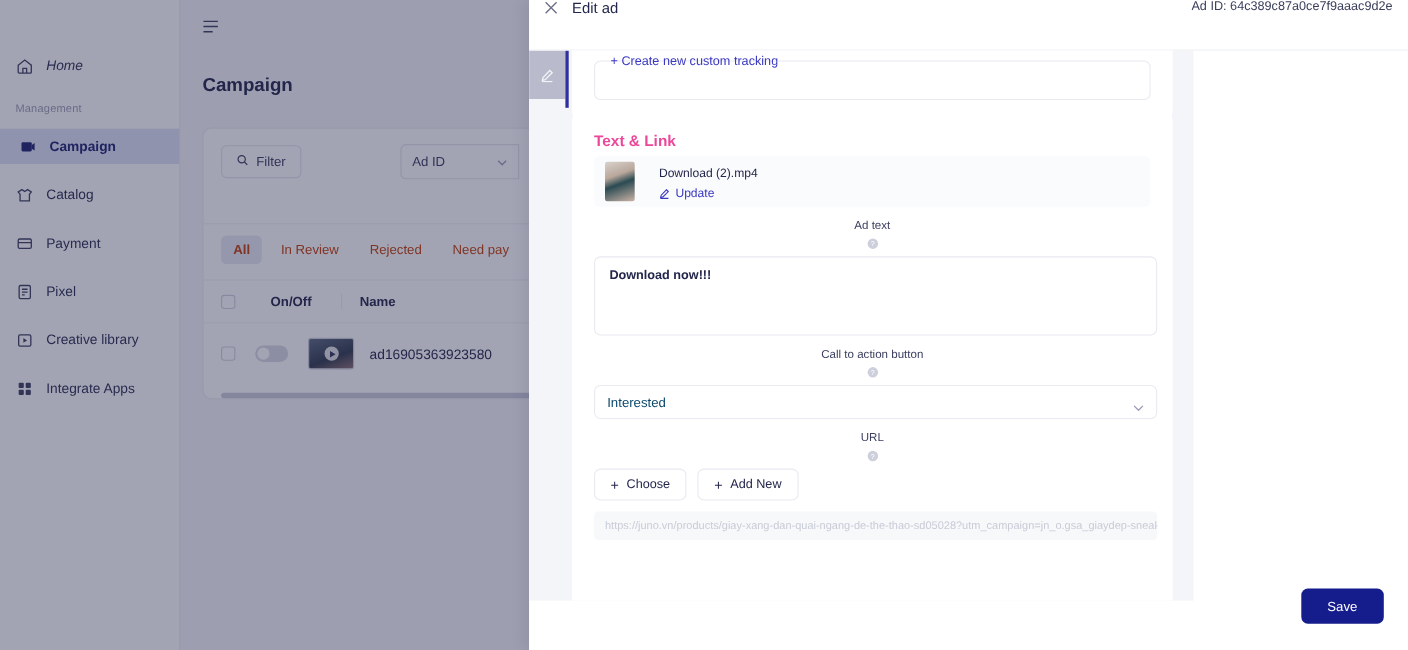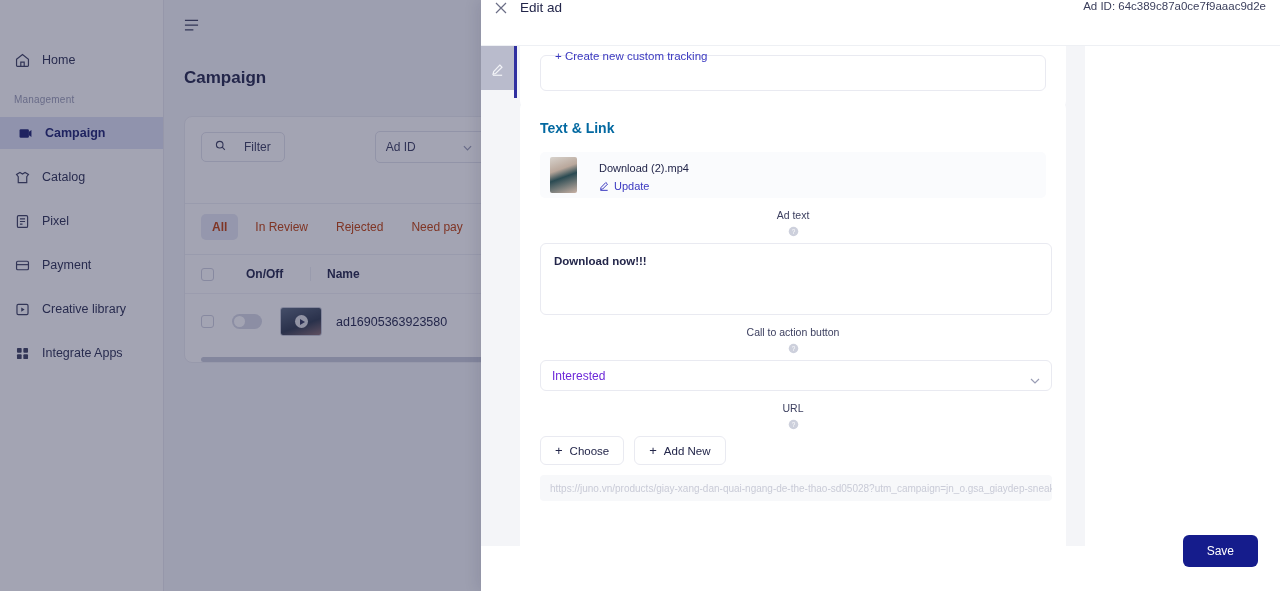--- a/index.html
+++ b/index.html
@@ -17,21 +17,21 @@
   .sidebar {
     width: 164px; height: 591px; background: #ffffff;
     border-right: 1px solid #e8e9ef; padding-top: 44px;
     flex-shrink: 0;
   }
   .side-item {
     display: flex; align-items: center; gap: 11px;
     height: 32px; margin: 0 0 12px 0; padding-left: 14px;
     font-size: 12.5px; color: #2b2f52; cursor: pointer;
   }
-  .side-item.home { margin-bottom: 18px; }
+  .side-item.home { margin-bottom: 18px; font-style: italic; }
   .side-item.active {
     background: #dfe2f5; color: #1c2270; font-weight: 600;
     border-left: 3px solid transparent;
   }
   .side-section {
     font-size: 10px; color: #9a9db5; padding-left: 14px;
     margin-bottom: 12px; letter-spacing: .2px;
   }
   .side-ico { width: 17px; height: 17px; flex-shrink: 0; display:block; }
 
@@ -39,21 +39,21 @@
   .topbar { height: 46px; display: flex; align-items: center; padding-left: 20px; }
   .burger { width: 15px; height: 12px; display:block; }
   .page-title { font-size: 17px; font-weight: 700; color: #23264a; padding: 22px 0 0 20px; }
 
   .panel {
     margin: 28px 0 0 20px; background: #fff; border-radius: 8px;
     border: 1px solid #ebecf2; width: 1076px;
   }
   .panel-row1 { display: flex; align-items: center; padding: 14px 16px; gap: 14px; }
   .filter-btn {
-    display: flex; align-items: center; gap: 18px;
+    display: flex; align-items: center; gap: 7px;
     border: 1px solid #e2e3ec; border-radius: 5px;
     padding: 7px 13px; font-size: 12px; color: #3a3d60; background:#fff;
   }
   .sel-box {
     width: 108px; display:flex; align-items:center; justify-content:space-between;
     border: 1px solid #e2e3ec; border-radius: 5px 0 0 5px;
     padding: 8px 10px; font-size: 12px; color: #3a3d60; margin-left: 76px;
   }
   .txt-box {
     flex:1; border: 1px solid #e2e3ec; border-left: none; border-radius: 0 5px 5px 0;
@@ -107,42 +107,42 @@
   .pencil { width:13px; height:13px; display:block; }
 
   .card { position:absolute; background:#fff; border-radius:9px; left:39px; width:546px; }
   .card-top { top:-46px; height:110px; }
   .card-top .stub { position:absolute; left:20px; top:55px; width:506px; height:36px;
                     border:1px solid #e9eaf1; border-radius:6px; }
   .stub-txt { position:absolute; left:14px; top:-6px; font-size:11.5px; color:#3a38c0;
               white-space:nowrap; overflow:hidden; }
 
   .card-main { top:54px; height:500px; padding:20px; }
-  .sec-title { font-size:14px; font-weight:700; color:#0369a1; margin-bottom:16px; }
+  .sec-title { font-size:14px; font-weight:700; color:#ec4899; margin-bottom:6px; }
 
   .file-row { display:flex; align-items:center; gap:22px; background:#fafbfd;
               border-radius:5px; padding:6px 10px; height:46px; }
   .file-thumb { width:27px; height:36px; border-radius:2px; flex-shrink:0;
                 background:linear-gradient(160deg,#d8d3cd 0%,#b9a79b 35%,#2a4a52 55%,#cbb3a6 100%); }
   .file-name { font-size:11px; color:#23264a; }
   .file-upd { display:flex; align-items:center; gap:5px; font-size:11px; color:#3a38c0; margin-top:4px; }
   .pen-sm { width:10px; height:10px; display:block; }
 
   .warn-box { margin-top:16px; border:2px solid #f01f1f; width:140px; padding:11px 10px 12px 12px; }
   .warn-txt { font-size:11.5px; color:#f05a5a; white-space:nowrap; }
 
   .fld-label { display:flex; align-items:center; gap:5px; font-size:10.5px;
                color:#3d4060; margin:11px 0 6px;flex-direction:column; }
   .q-ico { width:11px; height:11px; display:block; }
   .ta { width:512px; height:72px; border:1px solid #e9eaf1; border-radius:6px;
         padding:11px 13px; font-size:11.5px; font-weight:700; color:#23264a; background:#fff; }
   .sel {
     width:512px; height:31px; border:1px solid #e9eaf1; border-radius:6px;
     display:flex; align-items:center; justify-content:space-between;
-    padding:0 11px; font-size:12px; color:#6d28d9; background:#fff;
+    padding:0 11px; font-size:12px; color:#0c4a6e; background:#fff;
   }
   .chev { width:10px; height:6px; display:block; }
   .btn-row { display:flex; gap:10px; margin-top:2px; }
   .sm-btn { display:flex; align-items:center; gap:7px; border:1px solid #e9eaf1;
             border-radius:6px; padding:7px 14px; font-size:11.5px; color:#23264a; background:#fff; }
   .plus { font-size:13px; line-height:1; color:#23264a; }
   .url-box { margin-top:10px; width:512px; height:26px; background:#f7f8fa;
              border-radius:4px; display:flex; align-items:center; padding:0 10px;
              font-size:10px; color:#c9cbd7; overflow:hidden; white-space:nowrap; }
 
@@ -184,35 +184,35 @@
           <svg viewBox="0 0 20 20" fill="none" stroke="#3d4060" stroke-width="1.4">
             <path d="M7 4l3 2 3-2 4 2.5-2 2.5v7H5v-7L3 6.5z"></path>
           </svg>
         </span>
         <span>Catalog</span>
       </div>
 
       <div class="side-item">
         <span class="side-ico">
           <svg viewBox="0 0 20 20" fill="none" stroke="#3d4060" stroke-width="1.4">
+            <rect x="3" y="5" width="14" height="10" rx="1.5"></rect>
+              <path d="M3 9h14"></path>
+          </svg>
+        </span>
+        <span>Payment</span>
+      </div>
+
+      <div class="side-item">
+        <span class="side-ico">
+          <svg viewBox="0 0 20 20" fill="none" stroke="#3d4060" stroke-width="1.4">
             <rect x="4" y="3" width="12" height="14" rx="1.5"></rect>
             <path d="M7 7h6M7 10h6M7 13h3"></path>
           </svg>
         </span>
         <span>Pixel</span>
-      </div>
-
-      <div class="side-item">
-        <span class="side-ico">
-          <svg viewBox="0 0 20 20" fill="none" stroke="#3d4060" stroke-width="1.4">
-            <rect x="3" y="5" width="14" height="10" rx="1.5"></rect>
-              <path d="M3 9h14"></path>
-          </svg>
-        </span>
-        <span>Payment</span>
       </div>
 
       <div class="side-item">
         <span class="side-ico">
           <svg viewBox="0 0 20 20" fill="none" stroke="#3d4060" stroke-width="1.4">
             <rect x="3.5" y="4" width="13" height="12" rx="1.5"></rect>
             <path d="M8.5 7.5l4 2.5-4 2.5z" fill="#3d4060" stroke="none"></path>
           </svg>
         </span>
         <span>Creative library</span>

